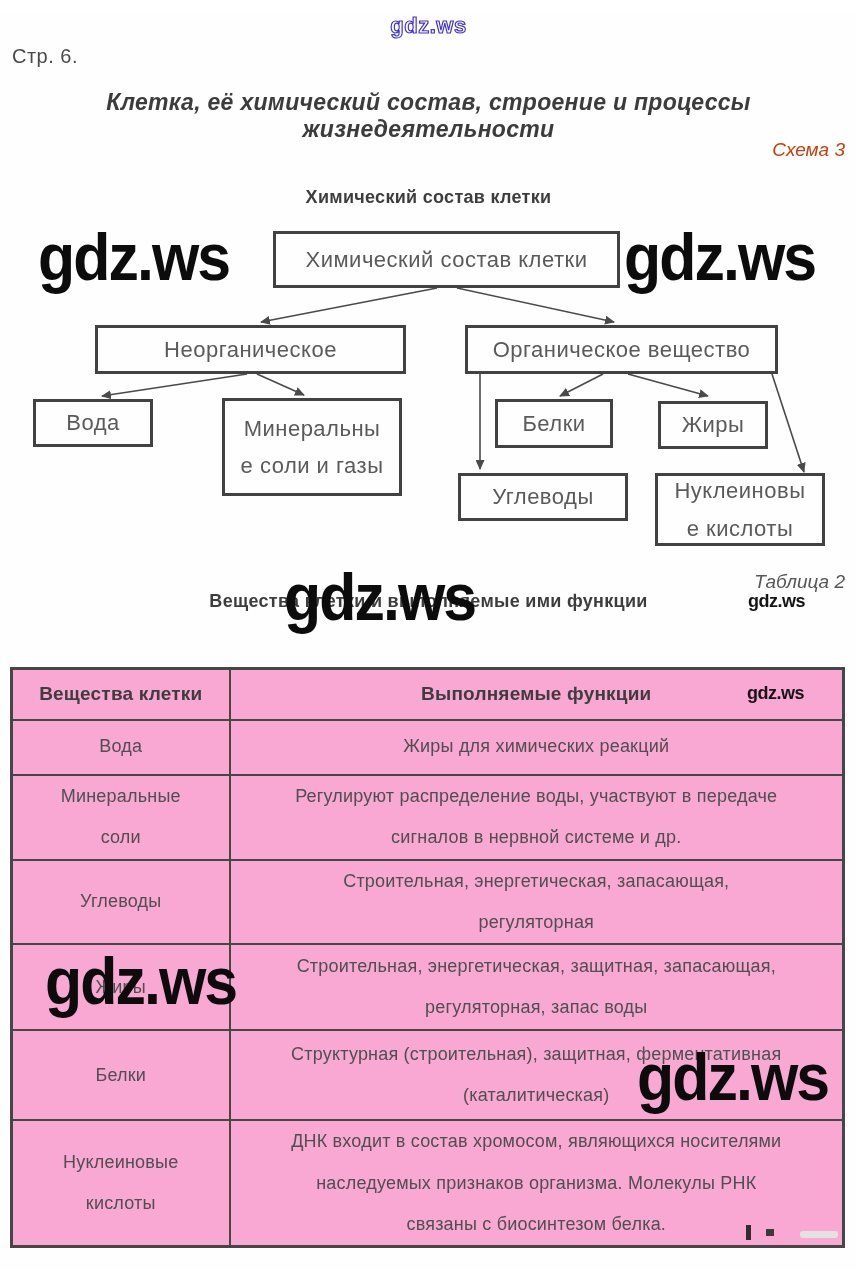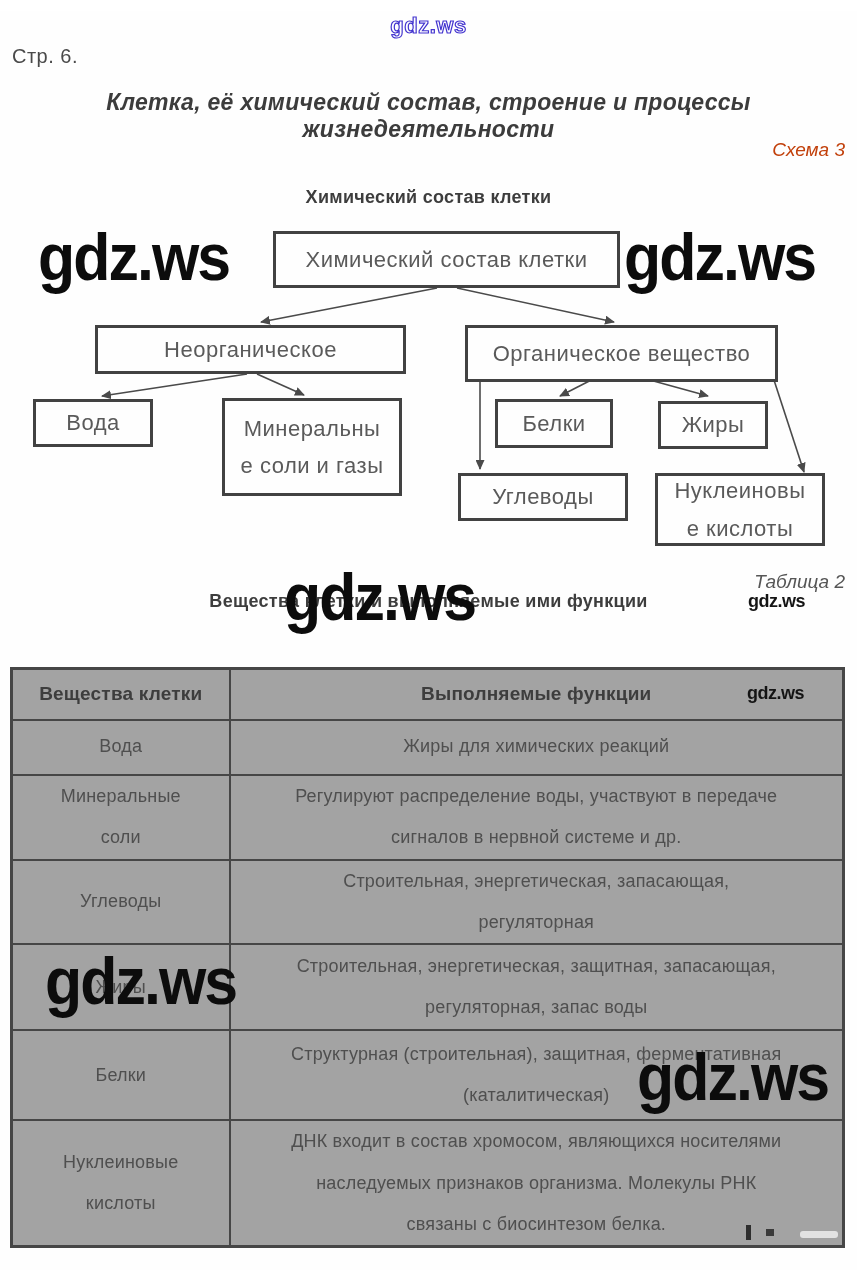--- a/index.html
+++ b/index.html
@@ -68,33 +68,33 @@
   .node {
     position: absolute;
     border: 3px solid #424242;
     background: #fefefe;
     display: flex; flex-direction: column; align-items: center; justify-content: center;
     font-size: 22px; color: #5a5a5a; letter-spacing: 0.5px;
     line-height: 1.7; text-align: center; z-index: 10;
   }
   .node-root      { left: 273px; top: 220px; width: 347px; height: 57px; }
   .node-inorganic { left: 95px;  top: 314px; width: 311px; height: 49px; }
-  .node-organic   { left: 465px; top: 314px; width: 313px; height: 57px; }
+  .node-organic   { left: 465px; top: 314px; width: 313px; height: 49px; }
   .node-water     { left: 33px;  top: 388px; width: 120px; height: 48px; }
   .node-minerals  { left: 222px; top: 387px; width: 180px; height: 98px; }
   .node-proteins  { left: 495px; top: 388px; width: 118px; height: 49px; }
   .node-fats      { left: 658px; top: 390px; width: 110px; height: 48px; }
   .node-carbs     { left: 458px; top: 462px; width: 170px; height: 48px; }
   .node-nucleic   { left: 655px; top: 462px; width: 170px; height: 73px; }
 
   
   table.subst {
     position: absolute; left: 10px; top: 656px; width: 835px;
     border-collapse: collapse; table-layout: fixed;
-    border: 3px solid #464646; background: #a3a3a3;
+    border: 3px solid #464646; background: #f9a8d4;
   }
   table.subst td, table.subst th {
     border: 2px solid #464646;
     font-size: 18px; color: #4f4f4f;
     text-align: center; vertical-align: middle;
     line-height: 2.3; letter-spacing: 0.2px;
   }
   table.subst th { font-size: 19px; font-weight: 700; color: #3d3d3d; }
   .col-substance { width: 218px; }
   td.fn { padding: 0 55px; }

